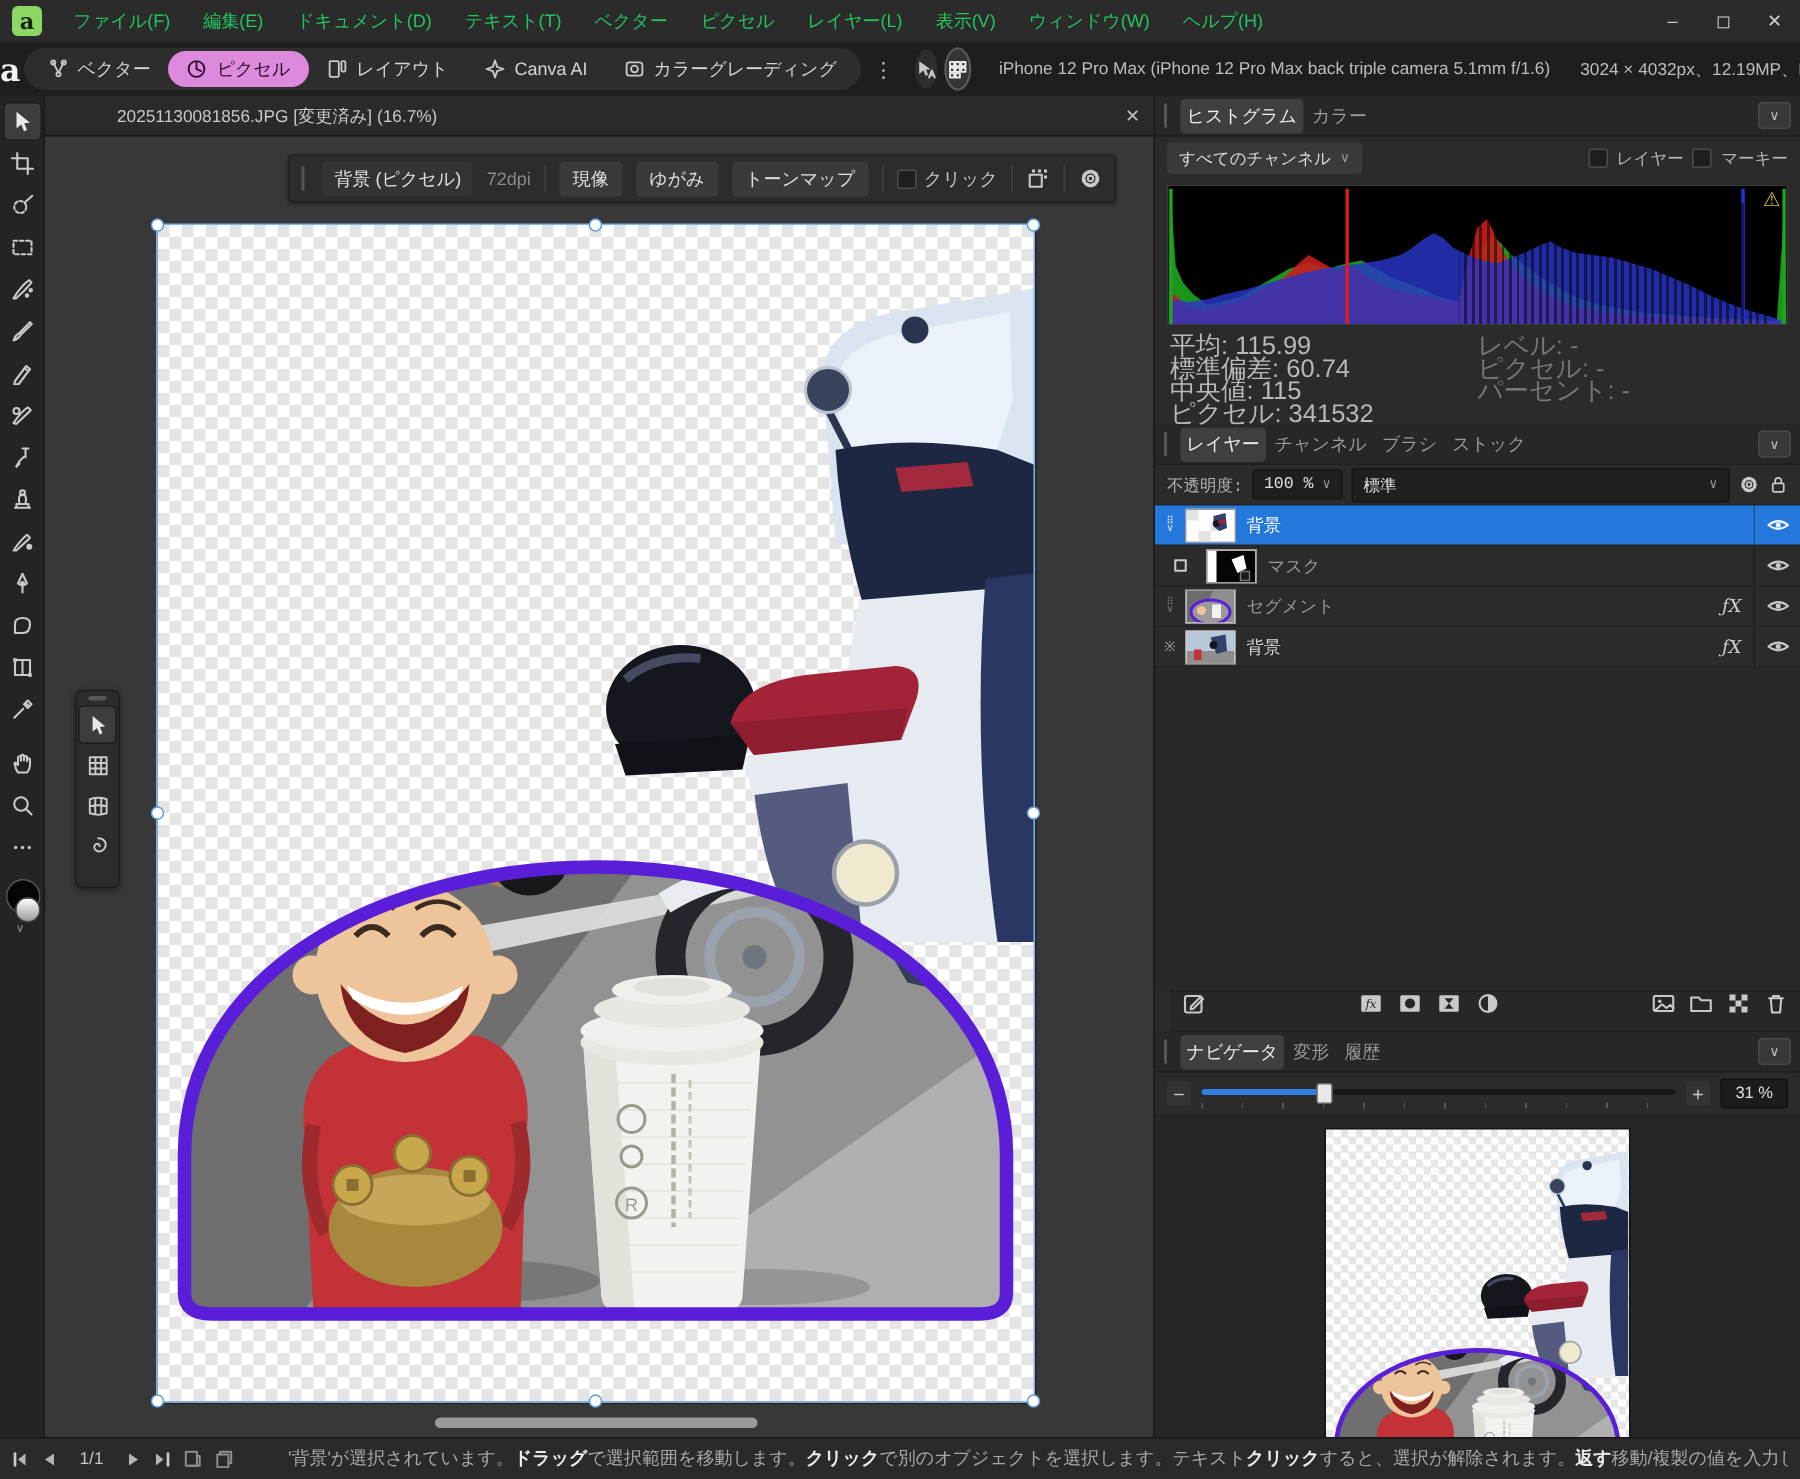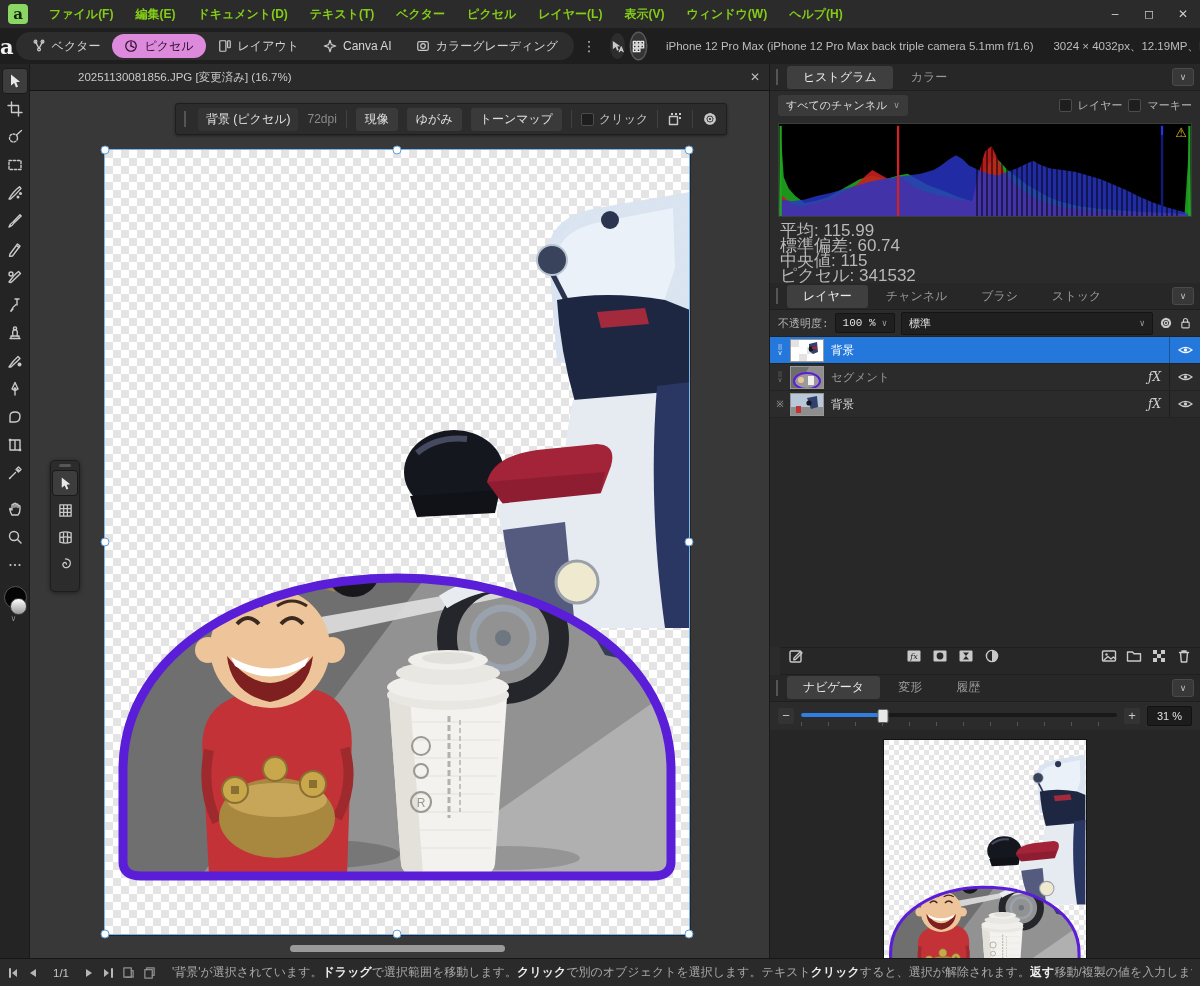--- a/index.html
+++ b/index.html
@@ -7,21 +7,21 @@
        font-family:"Liberation Sans",sans-serif;color:#d6d6d6;font-size:12px;
        -webkit-font-smoothing:antialiased;}
   .ic{stroke:#c9c9c9;fill:none;stroke-width:1.4;stroke-linecap:round;stroke-linejoin:round;display:block;}
 
   
   .menubar{position:absolute;left:0;top:0;width:1200px;height:28px;background:#2b2b2b;
            border-bottom:1px solid #191919;display:flex;align-items:center;}
   .applogo{width:20px;height:20px;margin:0 10px 0 8px;border-radius:4px;background:#8ad763;
            color:#15230f;font-weight:bold;font-size:15px;display:flex;align-items:center;justify-content:center;
            font-family:"DejaVu Serif",serif;}
-  .menu-item{padding:0 11px;line-height:28px;color:#84cc16;cursor:default;font-weight:bold;}
+  .menu-item{padding:0 11px;line-height:28px;color:#22c55e;cursor:default;}
   .win-controls{margin-left:auto;display:flex;align-items:center;height:28px;}
   .win-btn{width:34px;height:28px;display:flex;align-items:center;justify-content:center;color:#cfcfcf;font-size:12px;}
 
   
   .toolbar{position:absolute;left:0;top:28px;width:1200px;height:36px;background:#1e1e1e;
            display:flex;align-items:center;}
   .toolbar .biga{width:30px;text-align:center;color:#f2f2f2;font-size:21px;font-weight:bold;
                  font-family:"DejaVu Serif",serif;}
   .persona-group{display:flex;align-items:center;background:#2d2d2d;border-radius:17px;height:28px;padding:0 4px;margin-left:2px;}
   .persona{display:flex;align-items:center;gap:6px;height:24px;padding:0 12px;border-radius:13px;color:#d5d5d5;white-space:nowrap;}
@@ -44,21 +44,21 @@
   .sw1{position:absolute;left:1px;top:0;width:21px;height:21px;border-radius:50%;background:#050505;border:1px solid #555;}
   .sw2{position:absolute;left:7px;top:12px;width:15px;height:15px;border-radius:50%;background:linear-gradient(180deg,#fff,#9a9a9a);border:1px solid #444;}
   .swchev{position:absolute;left:8px;top:28px;color:#8a8a8a;font-size:8px;}
 
   
   .center{position:absolute;left:30px;top:64px;width:740px;bottom:28px;background:#383838;overflow:hidden;}
   .tabbar{position:absolute;left:0;top:0;right:0;height:26px;background:#212121;border-bottom:1px solid #141414;display:flex;align-items:center;}
   .doc-tab{flex:1;display:flex;align-items:center;height:26px;padding-left:48px;color:#c9c9c9;font-size:11.5px;background:#2a2a2a;}
   .tab-close{margin-left:auto;padding:0 10px;color:#bdbdbd;font-size:12px;}
 
-  .ctxbar{position:absolute;left:145px;top:39px;height:30px;background:#2c2c2c;border:1px solid #1e1e1e;border-radius:3px;
+  .ctxbar{position:absolute;left:162px;top:39px;height:30px;background:#2c2c2c;border:1px solid #1e1e1e;border-radius:3px;
           display:flex;align-items:center;padding:0 8px;gap:9px;box-shadow:0 1px 3px rgba(0,0,0,.4);}
   .grip{width:3px;height:16px;border-left:2px solid #555;border-right:0;}
   .ctx-label{color:#e0e0e0;background:#343434;border-radius:3px;padding:3px 8px;white-space:nowrap;}
   .ctx-dpi{color:#8a8a8a;white-space:nowrap;}
   .ctx-btn{background:#3a3a3a;border-radius:3px;padding:3px 9px;color:#e0e0e0;white-space:nowrap;}
   .ctx-check{display:flex;align-items:center;gap:5px;color:#c9c9c9;white-space:nowrap;}
   .cbx{width:11px;height:11px;background:#1e1e1e;border:1px solid #4c4c4c;border-radius:2px;}
   .ctx-sep{width:1px;height:18px;background:#414141;}
 
   .page{position:absolute;left:75px;top:86px;width:585px;height:785px;
@@ -74,21 +74,21 @@
   .minitools .tool{margin-bottom:1px;}
 
   .hscroll-track{position:absolute;left:0;right:0;bottom:2px;height:10px;}
   .hscroll{position:absolute;left:260px;bottom:4px;width:215px;height:7px;background:#9a9a9a;border-radius:4px;}
 
   
   .rpanel{position:absolute;right:0;top:64px;width:430px;bottom:28px;background:#2b2b2b;border-left:1px solid #191919;
           display:flex;flex-direction:column;}
   .phead{height:26px;min-height:26px;background:#272727;border-bottom:1px solid #1f1f1f;display:flex;align-items:center;padding:0 6px;gap:2px;}
   .phead .grip{margin-right:4px;}
-  .ptab{padding:3px 16px;border-radius:3px;color:#9a9a9a;white-space:nowrap;}
+  .ptab{padding:3px 4px;border-radius:3px;color:#9a9a9a;white-space:nowrap;}
   .ptab.active{background:#3f3f3f;color:#ededed;}
   .pchev{margin-left:auto;width:20px;height:16px;background:#383838;border:1px solid #4a4a4a;border-radius:3px;
          color:#c0c0c0;font-size:9px;display:flex;align-items:center;justify-content:center;}
 
   .hist-ctl{height:24px;min-height:24px;display:flex;align-items:center;padding:2px 8px 0;gap:6px;}
   .chip{background:#3a3a3a;border-radius:3px;padding:3px 8px;color:#dedede;display:flex;align-items:center;gap:6px;font-size:11px;}
   .hist-checks{margin-left:auto;display:flex;align-items:center;gap:6px;color:#b5b5b5;font-size:11px;}
   .plotwrap{margin:6px 8px 4px;height:92px;background:#000;border:1px solid #3c3c3c;position:relative;}
   .plotwrap svg{position:absolute;inset:0;width:100%;height:100%;}
   .comb{position:absolute;left:47%;right:3%;top:12%;bottom:0;
@@ -134,21 +134,21 @@
         background:repeating-linear-gradient(90deg,#555 0 1px,transparent 1px 27px);}
   .zval{background:#1c1c1c;border:1px solid #111;border-radius:2px;color:#e0e0e0;font-size:11px;padding:3px 9px;}
   .navprev{flex:1;background:#262626;position:relative;}
   .navthumb{position:absolute;left:50%;top:10px;transform:translateX(-50%);width:202px;height:270px;
             background:repeating-conic-gradient(#ffffff 0 25%,#e6e6e6 0 50%) 0 0/10px 10px;
             box-shadow:0 0 0 1px rgba(0,0,0,.5);}
   .navthumb svg{position:absolute;inset:0;}
 
   
   .statusbar{position:absolute;left:0;bottom:0;width:1200px;height:28px;background:#2a2a2a;border-top:1px solid #161616;
-             display:flex;align-items:center;padding:0 8px;box-sizing:border-box;gap:0;}
+             display:flex;align-items:center;padding:0 8px;box-sizing:border-box;gap:20px;}
   .pgnav{display:flex;align-items:center;gap:8px;color:#b5b5b5;}
   .pglabel{color:#c5c5c5;font-size:11.5px;margin:0 8px;}
   .statusmsg{margin-left:16px;color:#a8a8a8;font-size:12px;white-space:nowrap;overflow:hidden;}
   .statusmsg .sb-b{color:#ececec;font-weight:bold;}
 </style>
 </head>
 <body>
 
 <div id="app">
 
@@ -581,20 +581,25 @@
       <span class="warn">⚠</span>
     </div>
 
     <div class="statrow">
       <div class="statcol">
         <div><span>平均:</span> <span>115.99</span></div>
         <div><span>標準偏差:</span> <span>60.74</span></div>
         <div><span>中央値:</span> <span>115</span></div>
         <div><span>ピクセル:</span> <span>341532</span></div>
       </div>
+      <div class="statcol dim">
+        <div><span>レベル:</span> <span>-</span></div>
+        <div><span>ピクセル:</span> <span>-</span></div>
+        <div><span>パーセント:</span> <span>-</span></div>
+      </div>
     </div>
 
 
     <div class="phead">
       <div class="grip"></div>
       <span class="ptab active">レイヤー</span>
       <span class="ptab">チャンネル</span>
       <span class="ptab">ブラシ</span>
       <span class="ptab">ストック</span>
       <span class="pchev">∨</span>
@@ -638,20 +643,42 @@
       </div>
       <span class="lname">背景</span>
       <div class="eyecol">
         <svg class="ic" width="15" height="12" viewBox="0 0 16 12" style="stroke:#f0f6ff">
             <path d="M1,6 Q8,0.5 15,6 Q8,11.5 1,6 Z"></path>
             <circle cx="8" cy="6" r="1.8" fill="#f0f6ff" stroke="none"></circle>
           </svg>
       </div>
     </div>
     <div class="lrow">
+      <div class="lgut" style="width:34px">
+          <svg class="ic" width="10" height="10" viewBox="0 0 10 10">
+            <rect x="1.5" y="1.5" width="7" height="7"></rect>
+          </svg>
+        </div>
+      <div class="lthumb">
+        <svg width="32" height="21" viewBox="0 0 32 21">
+            <rect width="32" height="21" fill="#050505"></rect>
+            <rect x="0" y="0" width="6" height="21" fill="#fff"></rect>
+            <path d="M16,6 L24,3 L26,12 L20,15 Z" fill="#fff"></path>
+            <rect x="22" y="14" width="6" height="6" fill="#1a1a1a" stroke="#777" stroke-width="1"></rect>
+          </svg>
+      </div>
+      <span class="lname dim">マスク</span>
+      <div class="eyecol">
+        <svg class="ic" width="15" height="12" viewBox="0 0 16 12">
+            <path d="M1,6 Q8,0.5 15,6 Q8,11.5 1,6 Z"></path>
+            <circle cx="8" cy="6" r="1.8" fill="#c9c9c9" stroke="none"></circle>
+          </svg>
+      </div>
+    </div>
+    <div class="lrow">
       <div class="lgut">
           <span style="color:#777">⠿</span>
           <span style="color:#777">∨</span>
         </div>
       <div class="lthumb">
         <svg width="32" height="21" viewBox="0 0 32 21">
             <rect width="32" height="21" fill="#8e8e8e"></rect>
             <path d="M0,0 L18,0 L6,21 L0,21 Z" fill="#6d6d6d"></path>
             <ellipse cx="16" cy="14" rx="13" ry="8" fill="#9a9a9a" stroke="#5a1ed8" stroke-width="2"></ellipse>
             <circle cx="10" cy="13" r="3" fill="#eec49a"></circle>

